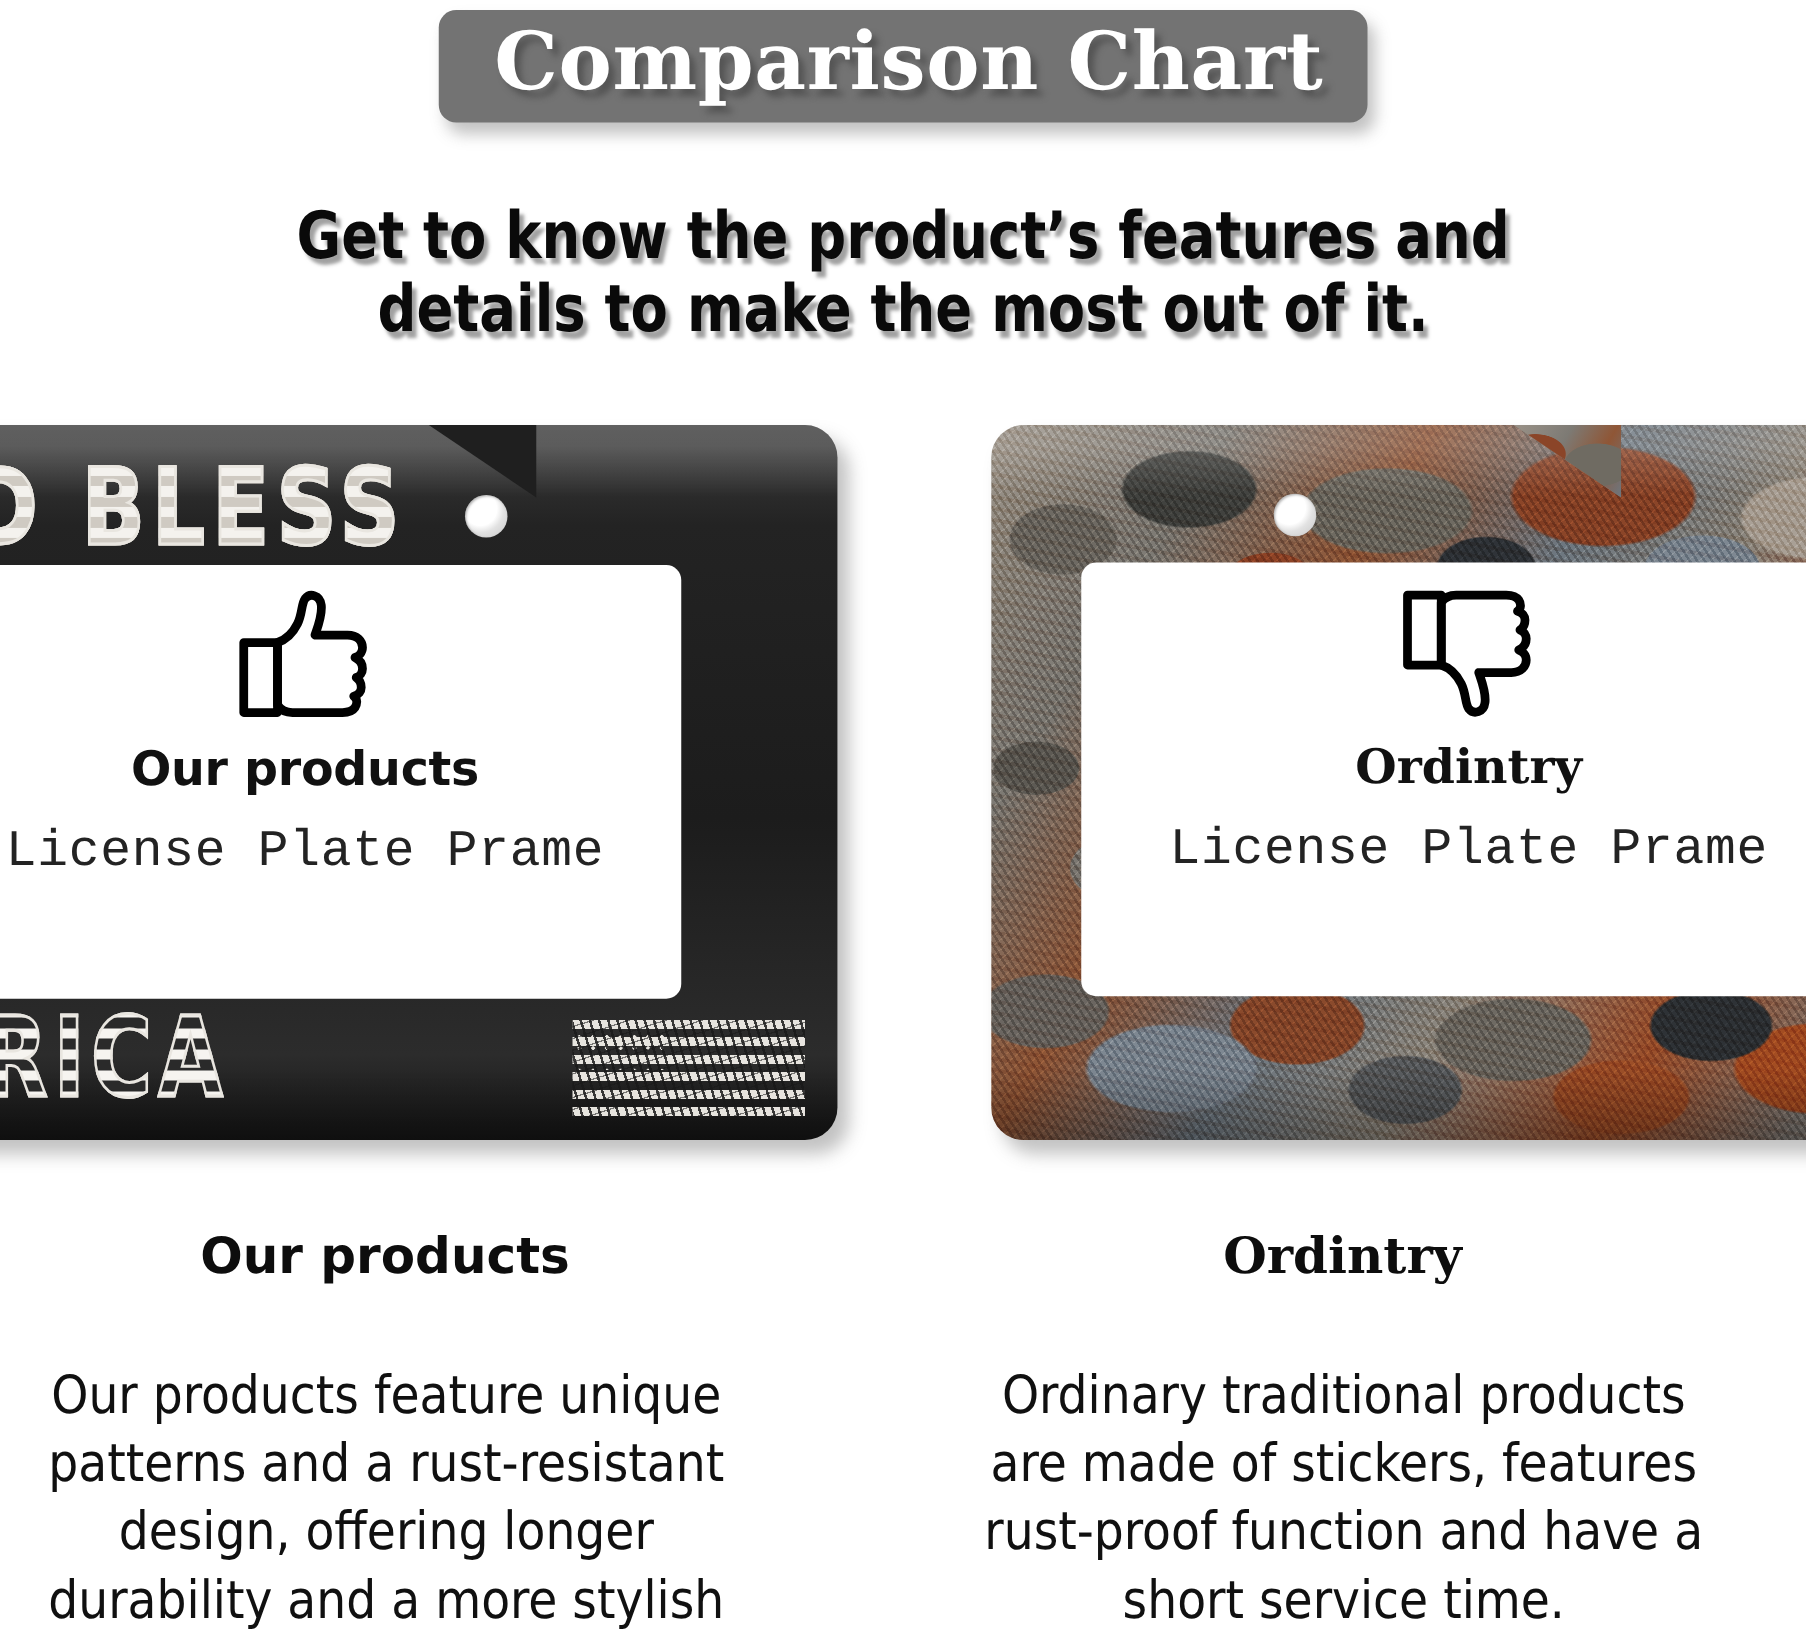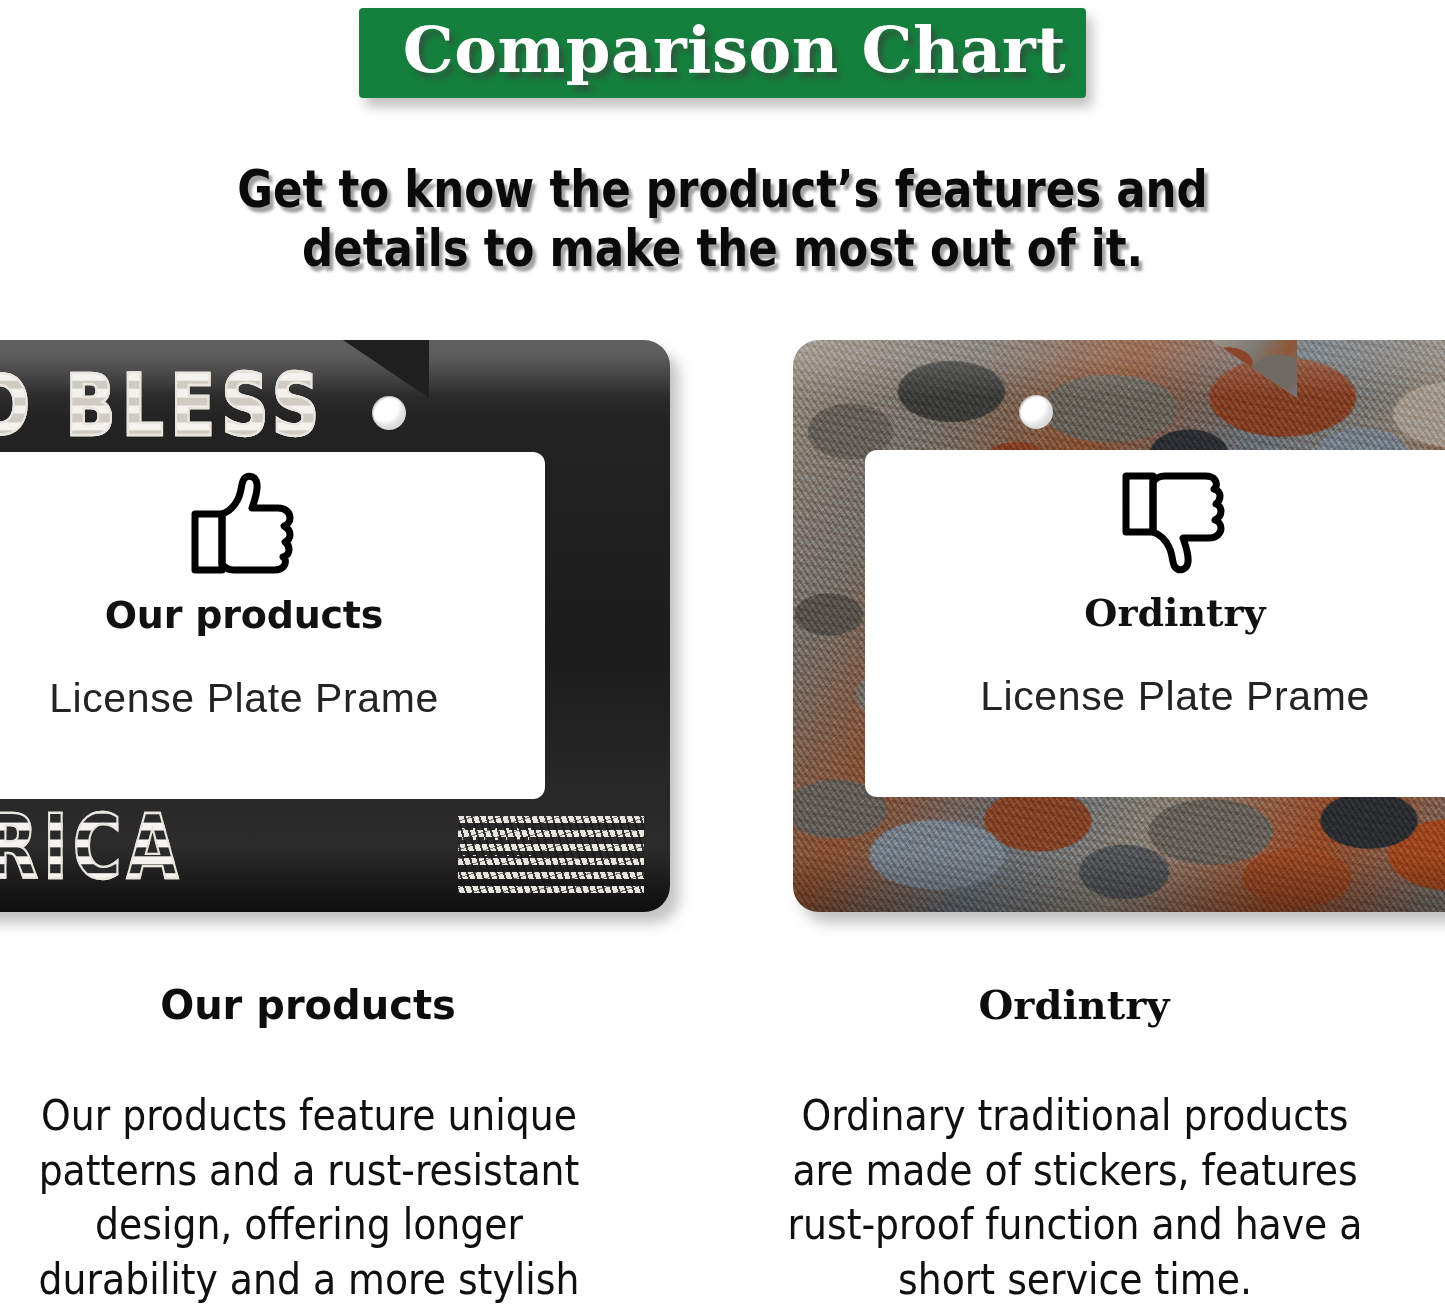--- a/index.html
+++ b/index.html
@@ -10,23 +10,23 @@
     overflow:hidden;
     position:relative;
   }
 
   
   #banner-wrap{
     position:absolute;left:0;top:8px;width:1445px;
     display:flex;justify-content:center;
   }
   #banner{
-    background:#15803d;
-    border-radius:4px;
-    padding:6px 20px 12px 44px;
+    background:#737373;
+    border-radius:14px;
+    padding:6px 35px 12px 44px;
     box-shadow:6px 9px 12px rgba(120,120,120,.45);
   }
   #banner-title{
     font-family:"DejaVu Serif","Liberation Serif",serif;
     font-weight:bold;
     font-size:64px;
     line-height:1.12;
     color:#ffffff;
     letter-spacing:.5px;
     text-shadow:5px 6px 5px rgba(60,60,60,.55);
@@ -221,22 +221,22 @@
   }
   .win-label.sans{
     font-family:"DejaVu Sans","Liberation Sans",sans-serif;
     font-weight:bold;letter-spacing:-.2px;
   }
   .win-label.serif{
     font-family:"DejaVu Serif","Liberation Serif",serif;
     font-weight:bold;
   }
   .win-sub{
-    margin-top:44px;
-    font-family:Liberation Sans, sans-serif;
+    margin-top:28px;
+    font-family:Liberation Mono, monospace;
     font-weight:300;
     font-size:41px;
     letter-spacing:.6px;
     color:#232323;
     line-height:1;
   }
 
   
   #bottom{
     position:absolute;left:0;top:985px;width:1445px;height:330px;

